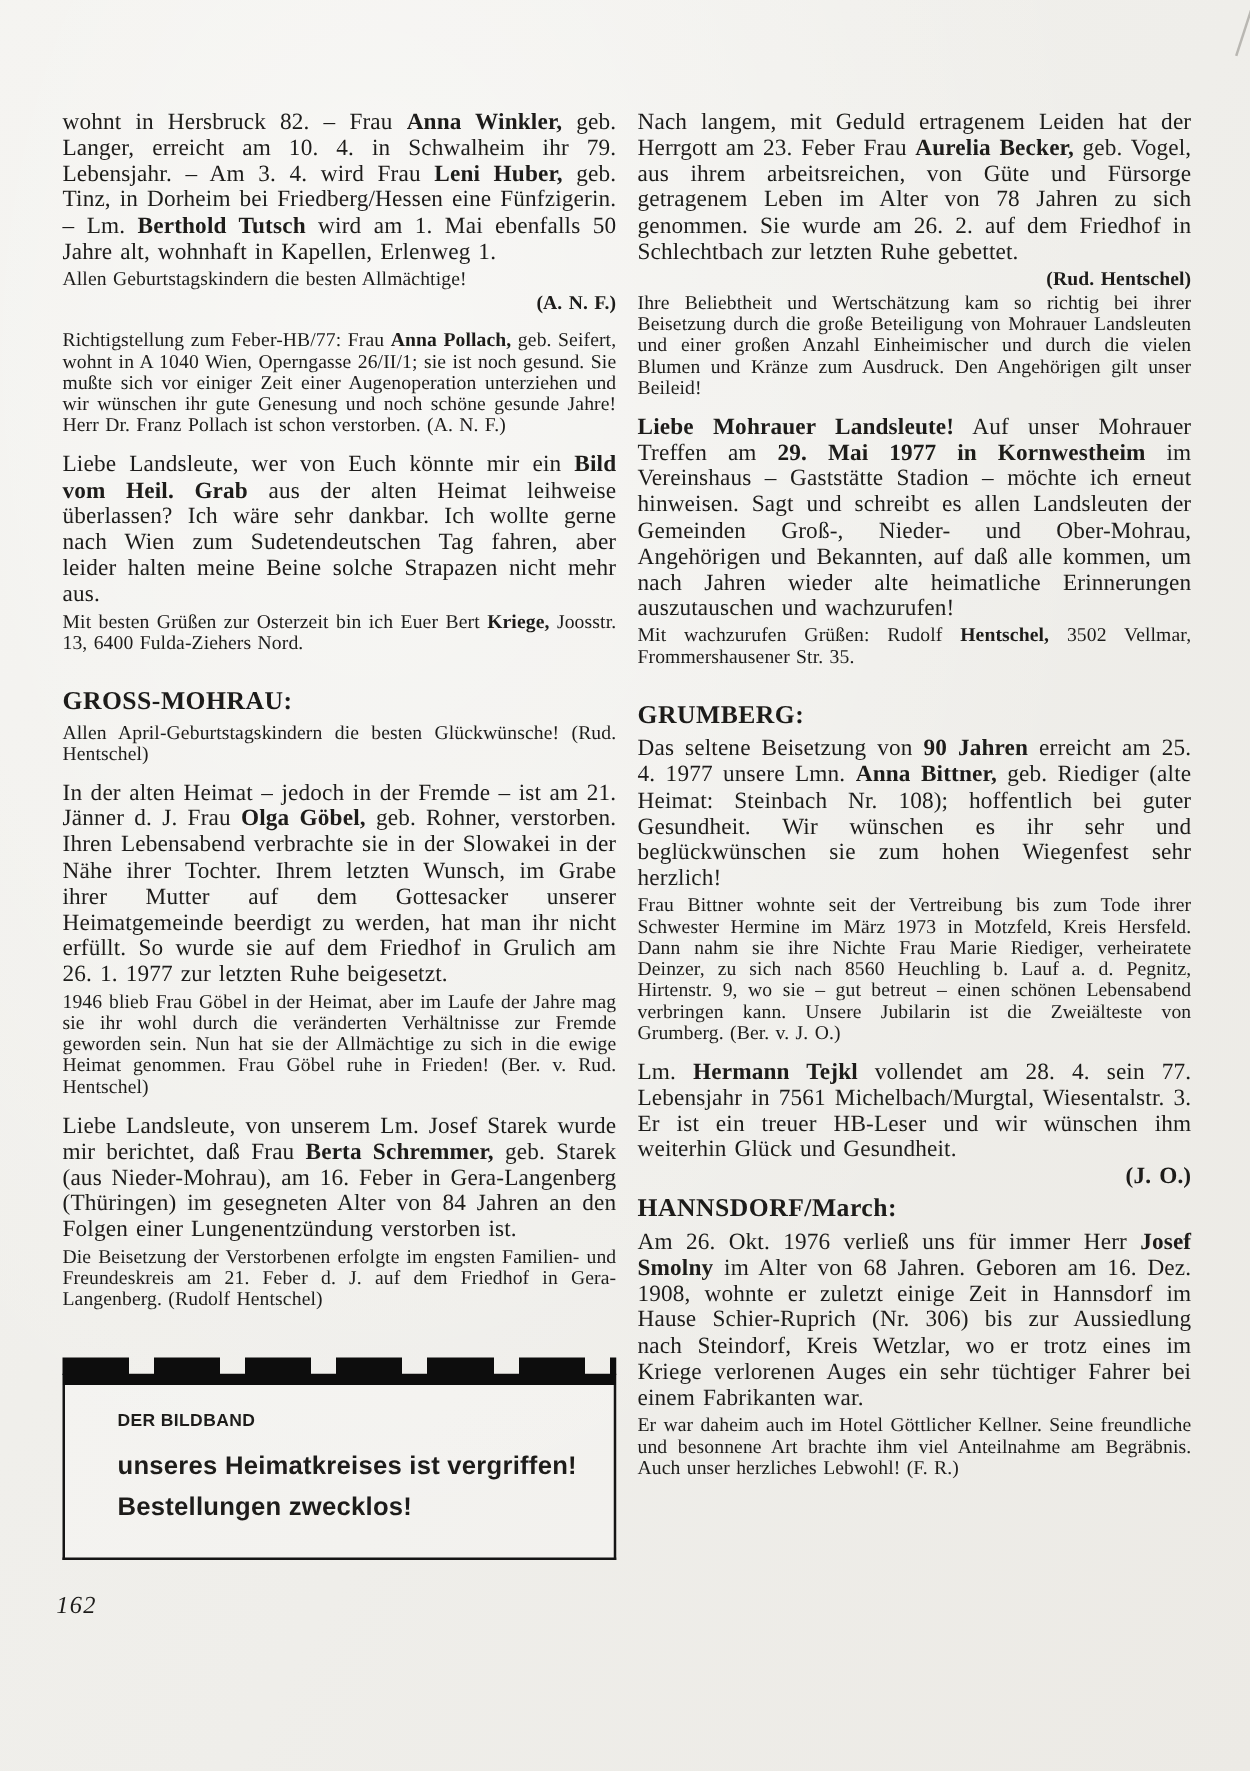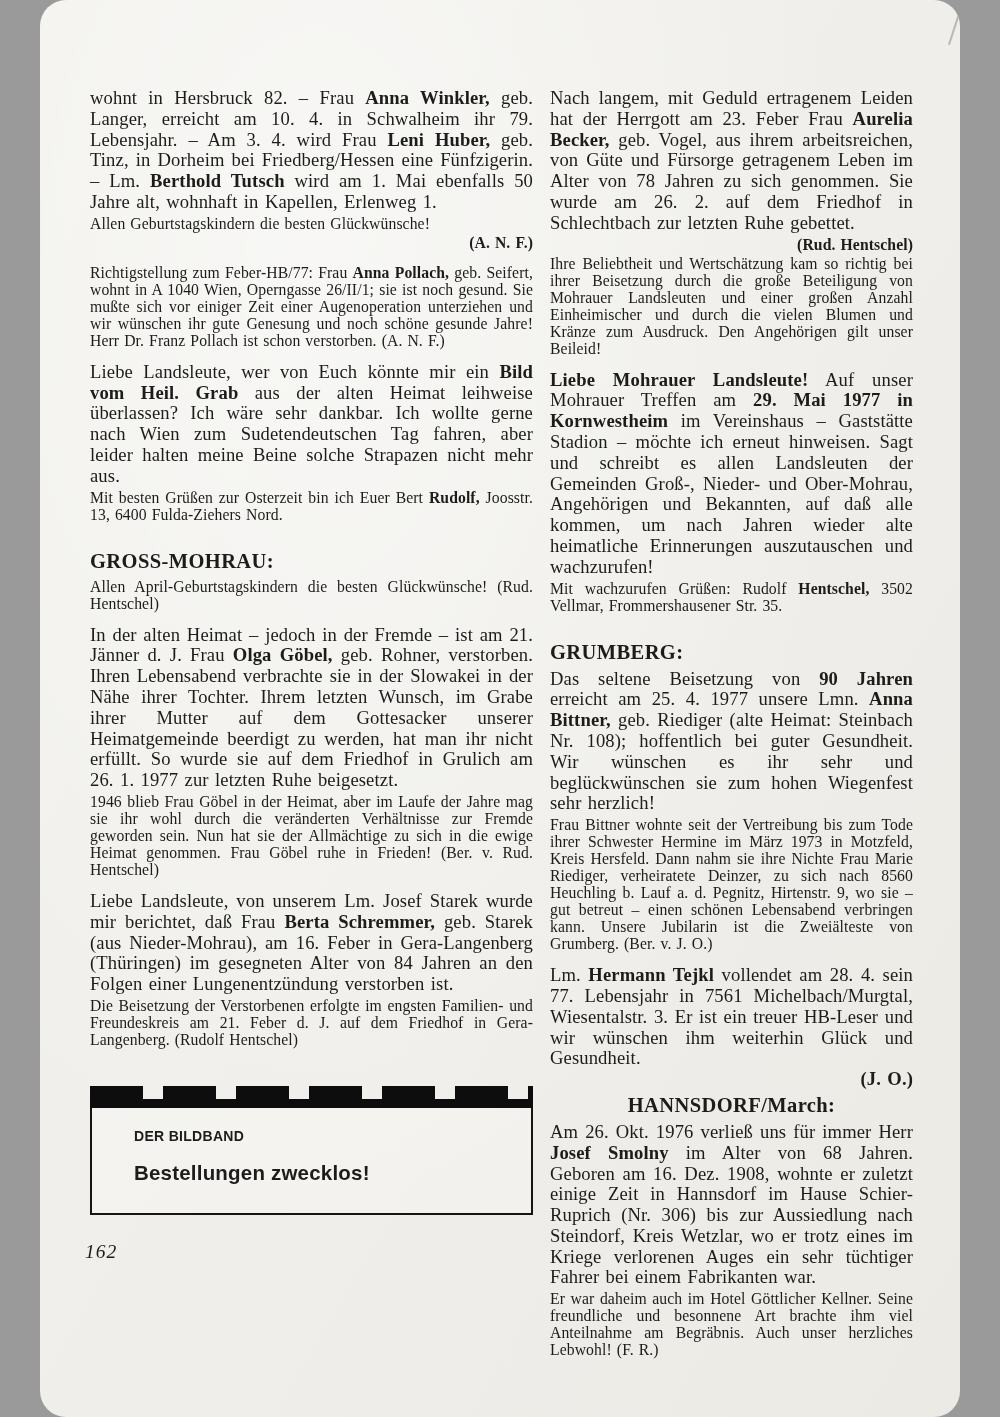--- a/index.html
+++ b/index.html
@@ -1,27 +1,26 @@
 <!DOCTYPE html>
 <html lang="de"><head>
 <meta charset="utf-8">
 <style>
   html,body{margin:0;padding:0;background:#9a9a9a;}
   .page{
     position:relative;
-    width:920px;height:1417px;
+    width:1000px;height:1417px;
     margin:0 auto;
     background:
       radial-gradient(ellipse at 30% 20%, rgba(255,255,255,.5), rgba(0,0,0,0) 60%),
       linear-gradient(120deg,#f2f1ed 0%,#efeeea 55%,#eceae5 100%);
     color:#1d1c1a;
     font-family:"Liberation Serif","DejaVu Serif",serif;
     overflow:hidden;
     box-sizing:border-box;
-    border-radius:26px;
   }
   .scratch{
     position:absolute;top:-6px;right:2px;width:2px;height:52px;
     background:#b9b7b2;transform:rotate(18deg);
   }
   .cols{
     display:flex;gap:17px;
     padding:88px 47px 0 50px;
     box-sizing:border-box;
   }
@@ -40,21 +39,21 @@
     margin-top:2px;
     hyphens:auto;
   }
   .right-line{text-align:right;font-weight:bold;}
   .gap{margin-top:13px;}
   .heading{
     font-size:20.5px;font-weight:bold;
     letter-spacing:.4px;
     margin:27px 0 5px 0;
   }
-  .heading.tight{margin-top:4px;text-align:center;}
+  .heading.tight{margin-top:4px;}
   .notice-box{margin-top:38px;width:443px;}
   .box-teeth{
     height:22px;
     background:
       repeating-linear-gradient(90deg,#0d0d0d 0 53px,transparent 53px 73px) left top/100% 14px no-repeat,
       linear-gradient(#0d0d0d,#0d0d0d) left bottom/100% 9px no-repeat;
   }
   .box-body{
     border:2px solid #151515;border-top:none;
     padding:20px 10px 24px 42px;
@@ -72,41 +71,42 @@
 </head>
 <body>
 
 <div class="page">
   <div class="scratch"></div>
 
   <div class="cols">
 
     <section class="col">
       <p class="para"><span>wohnt in Hersbruck 82. – Frau </span><b>Anna Winkler,</b><span> geb. Langer, erreicht am 10. 4. in Schwalheim ihr 79. Lebensjahr. – Am 3. 4. wird Frau </span><b>Leni Huber,</b><span> geb. Tinz, in Dorheim bei Friedberg/Hessen eine Fünfzigerin. – Lm. </span><b>Berthold Tutsch</b><span> wird am 1. Mai ebenfalls 50 Jahre alt, wohnhaft in Kapellen, Erlenweg 1.</span></p>
-      <p class="small">Allen Geburtstagskindern die besten Glückwünsche!</p>
+      <p class="small">Allen Geburtstagskindern die besten Allmächtige!</p>
       <p class="small right-line">(A. N. F.)</p>
 
       <p class="small gap"><span>Richtigstellung zum Feber-HB/77: Frau </span><b>Anna Pollach,</b><span> geb. Seifert, wohnt in A 1040 Wien, Operngasse 26/II/1; sie ist noch gesund. Sie mußte sich vor einiger Zeit einer Augenoperation unterziehen und wir wünschen ihr gute Genesung und noch schöne gesunde Jahre! Herr Dr. Franz Pollach ist schon verstorben. (A. N. F.)</span></p>
 
       <p class="para gap"><span>Liebe Landsleute, wer von Euch könnte mir ein </span><b>Bild vom Heil. Grab</b><span> aus der alten Heimat leihweise überlassen? Ich wäre sehr dankbar. Ich wollte gerne nach Wien zum Sudetendeutschen Tag fahren, aber leider halten meine Beine solche Strapazen nicht mehr aus.</span></p>
-      <p class="small"><span>Mit besten Grüßen zur Osterzeit bin ich Euer Bert </span><b>Rudolf,</b><span> Joosstr. 13, 6400 Fulda-Ziehers Nord.</span></p>
+      <p class="small"><span>Mit besten Grüßen zur Osterzeit bin ich Euer Bert </span><b>Kriege,</b><span> Joosstr. 13, 6400 Fulda-Ziehers Nord.</span></p>
 
       <h2 class="heading">GROSS-MOHRAU:</h2>
       <p class="small">Allen April-Geburtstagskindern die besten Glückwünsche! (Rud. Hentschel)</p>
 
       <p class="para gap"><span>In der alten Heimat – jedoch in der Fremde – ist am 21. Jänner d. J. Frau </span><b>Olga Göbel,</b><span> geb. Rohner, verstorben. Ihren Lebensabend verbrachte sie in der Slowakei in der Nähe ihrer Tochter. Ihrem letzten Wunsch, im Grabe ihrer Mutter auf dem Gottesacker unserer Heimatgemeinde beerdigt zu werden, hat man ihr nicht erfüllt. So wurde sie auf dem Friedhof in Grulich am 26. 1. 1977 zur letzten Ruhe beigesetzt.</span></p>
       <p class="small">1946 blieb Frau Göbel in der Heimat, aber im Laufe der Jahre mag sie ihr wohl durch die veränderten Verhältnisse zur Fremde geworden sein. Nun hat sie der Allmächtige zu sich in die ewige Heimat genommen. Frau Göbel ruhe in Frieden! (Ber. v. Rud. Hentschel)</p>
 
       <p class="para gap"><span>Liebe Landsleute, von unserem Lm. Josef Starek wurde mir berichtet, daß Frau </span><b>Berta Schremmer,</b><span> geb. Starek (aus Nieder-Mohrau), am 16. Feber in Gera-Langenberg (Thüringen) im gesegneten Alter von 84 Jahren an den Folgen einer Lungenentzündung verstorben ist.</span></p>
       <p class="small">Die Beisetzung der Verstorbenen erfolgte im engsten Familien- und Freundeskreis am 21. Feber d. J. auf dem Friedhof in Gera-Langenberg. (Rudolf Hentschel)</p>
 
       <div class="notice-box">
         <div class="box-teeth"></div>
         <div class="box-body">
           <div class="box-title">DER BILDBAND</div>
+          <div class="box-line">unseres Heimatkreises ist vergriffen!</div>
           <div class="box-line">Bestellungen zwecklos!</div>
         </div>
       </div>
 
       <div class="page-number">162</div>
     </section>
 
     <section class="col">
       <p class="para"><span>Nach langem, mit Geduld ertragenem Leiden hat der Herrgott am 23. Feber Frau </span><b>Aurelia Becker,</b><span> geb. Vogel, aus ihrem arbeitsreichen, von Güte und Fürsorge getragenem Leben im Alter von 78 Jahren zu sich genommen. Sie wurde am 26. 2. auf dem Friedhof in Schlechtbach zur letzten Ruhe gebettet.</span></p>
       <p class="small right-line">(Rud. Hentschel)</p>

